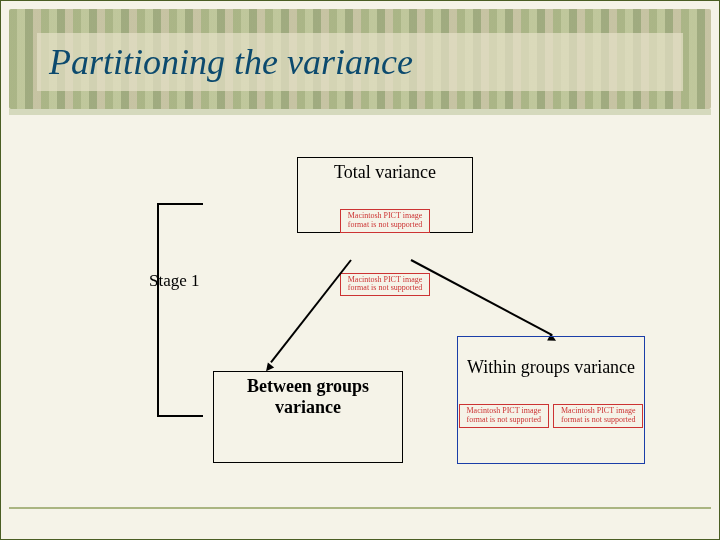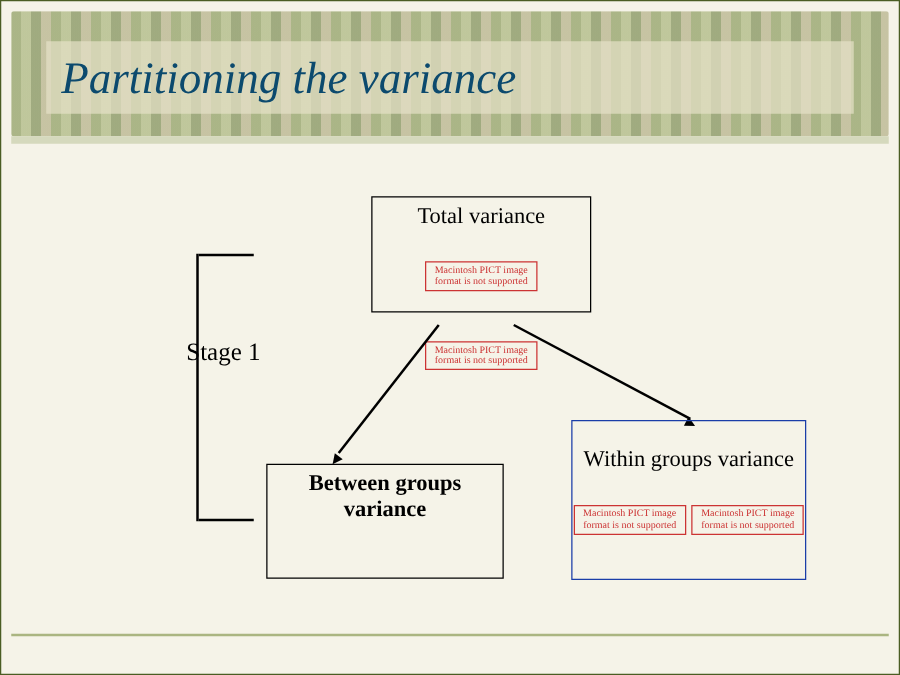--- a/index.html
+++ b/index.html
@@ -52,21 +52,21 @@
     background: transparent;
     text-align: center;
     font-size: 18px;
     color: #000;
     padding-top: 4px;
   }
   .box-total {
     top: 156px;
     left: 296px;
     width: 176px;
-    height: 93px;
+    height: 76px;
   }
   .box-between {
     top: 370px;
     left: 212px;
     width: 190px;
     height: 92px;
     font-weight: bold;
   }
   .box-within {
     position: absolute;
@@ -78,21 +78,21 @@
     background: transparent;
     text-align: center;
     font-size: 18px;
     color: #000;
     padding-top: 20px;
   }
   .stage-label {
     position: absolute;
     top: 270px;
     left: 148px;
-    font-size: 20px;
+    font-size: 17px;
     color: #000;
   }
   .bracket {
     position: absolute;
     top: 202px;
     left: 156px;
     width: 44px;
     height: 214px;
     border-left: 2px solid #000;
   }

